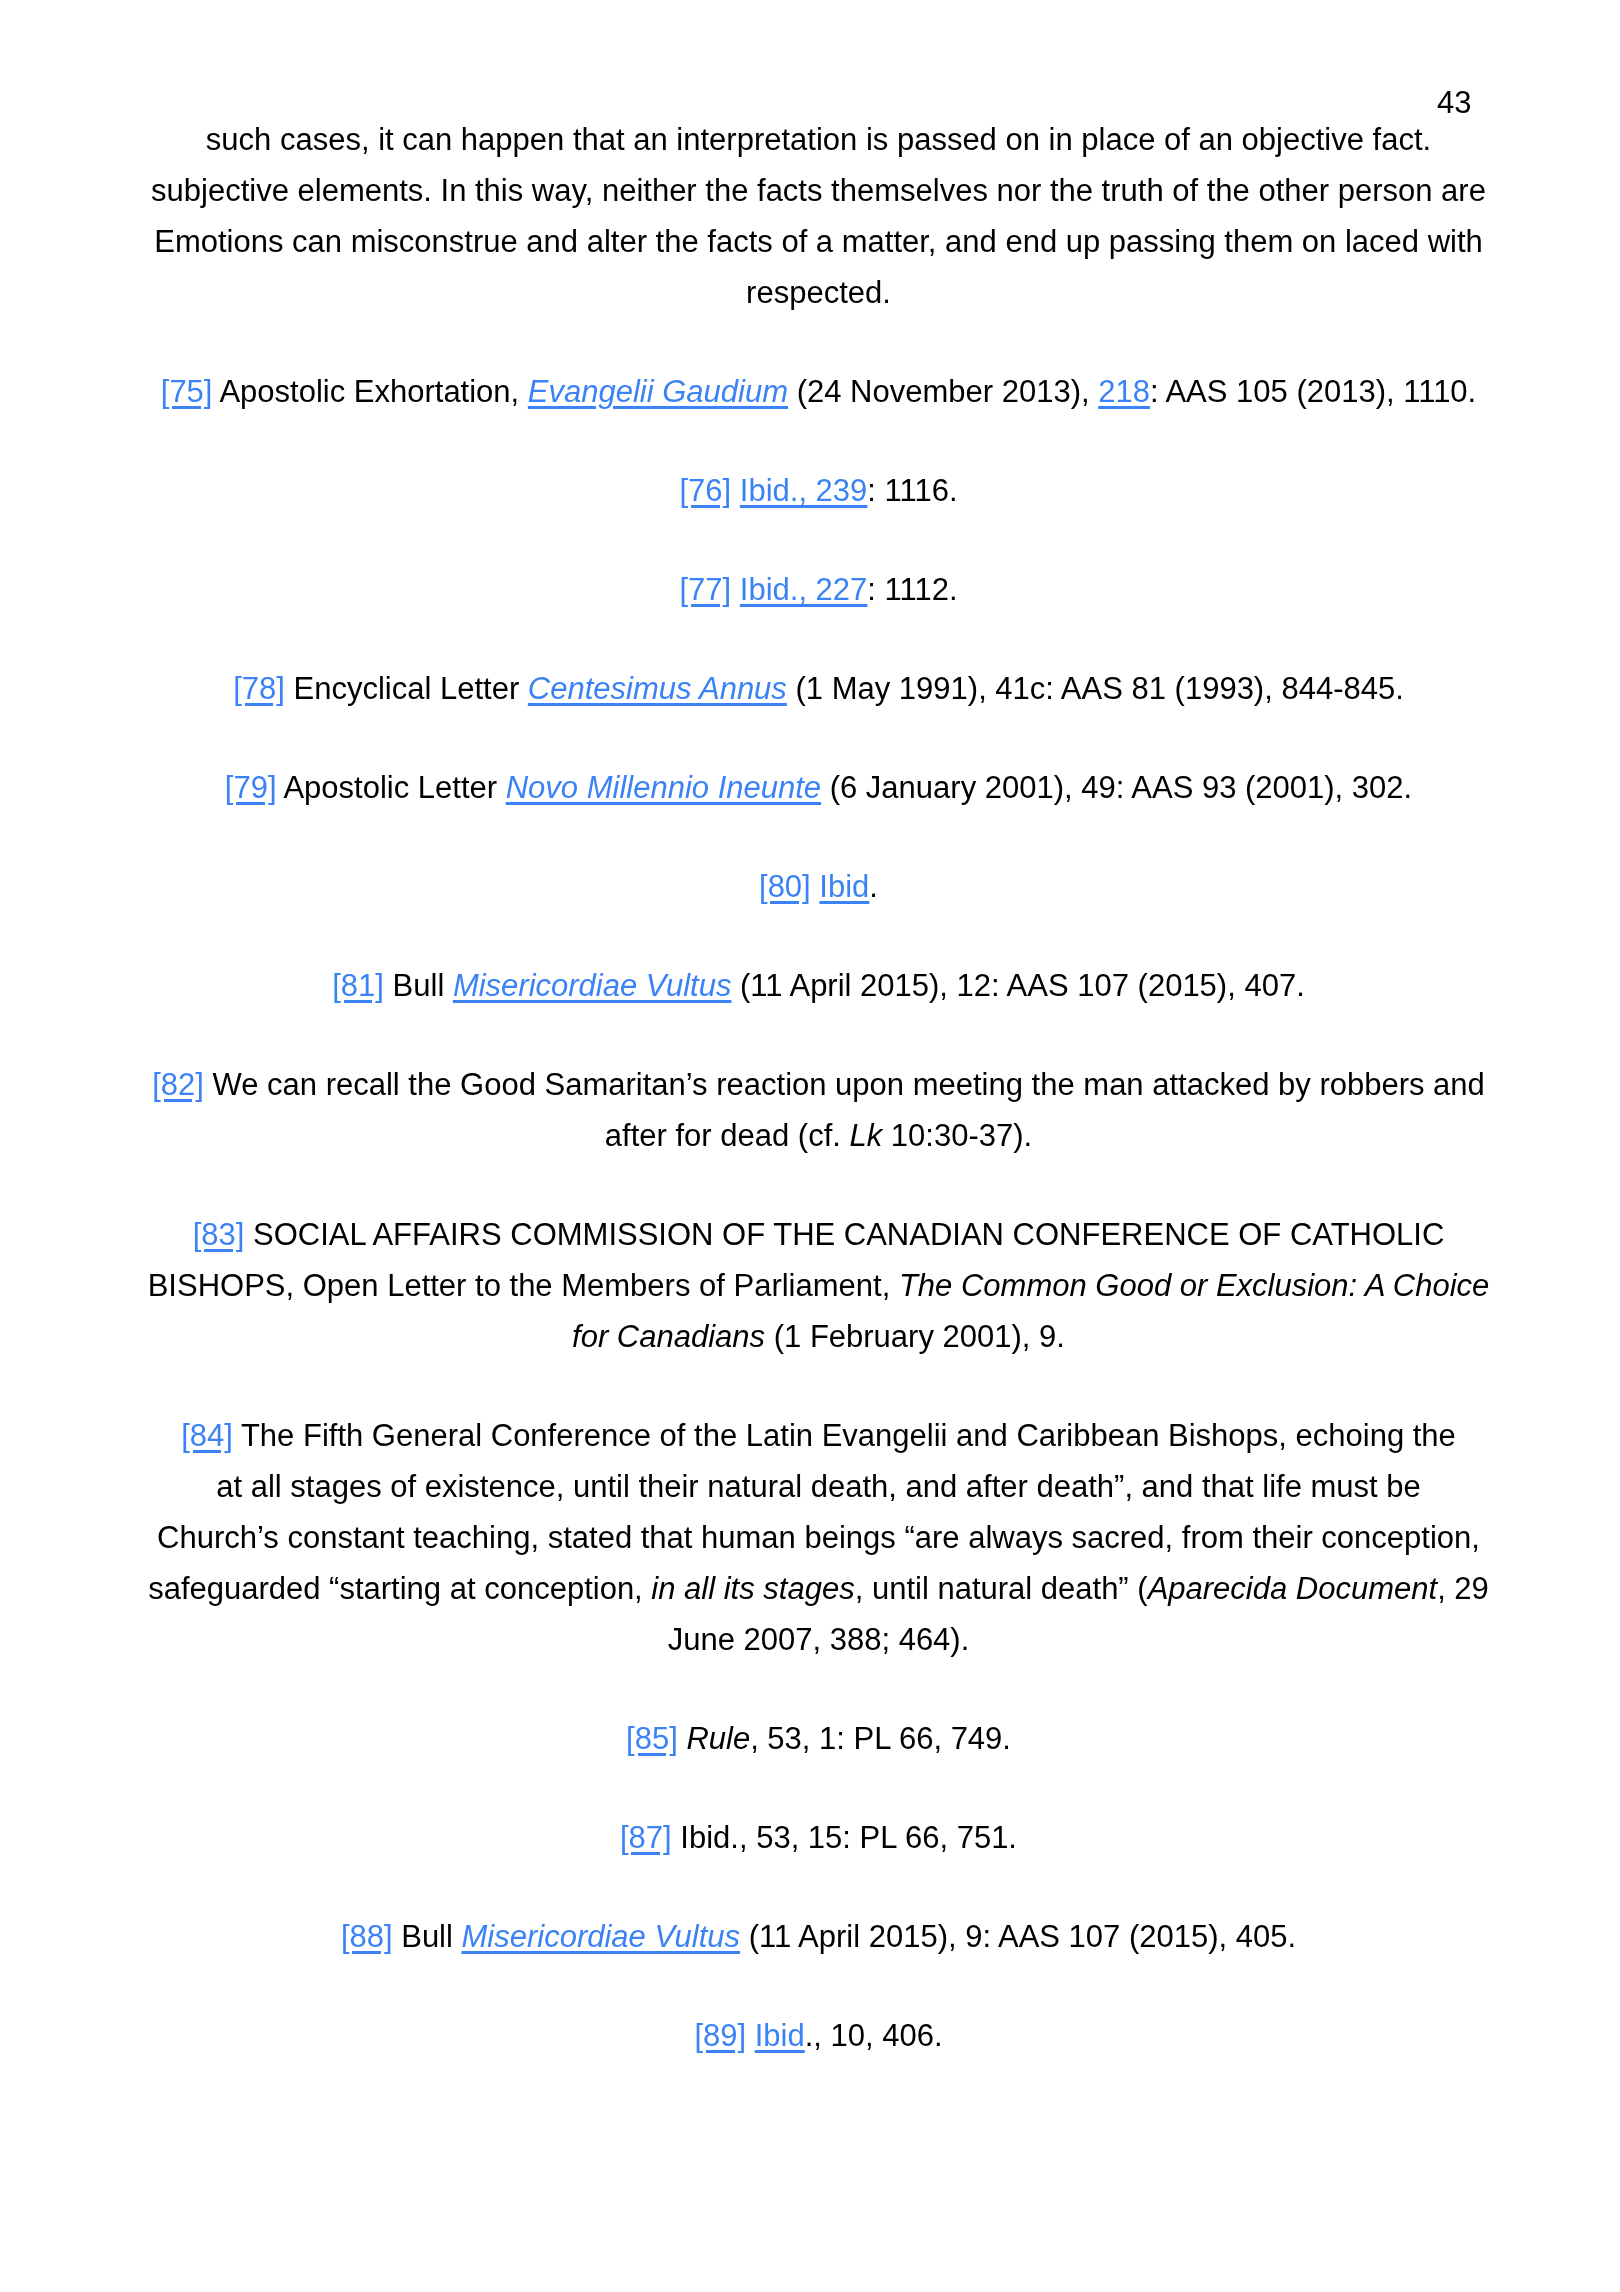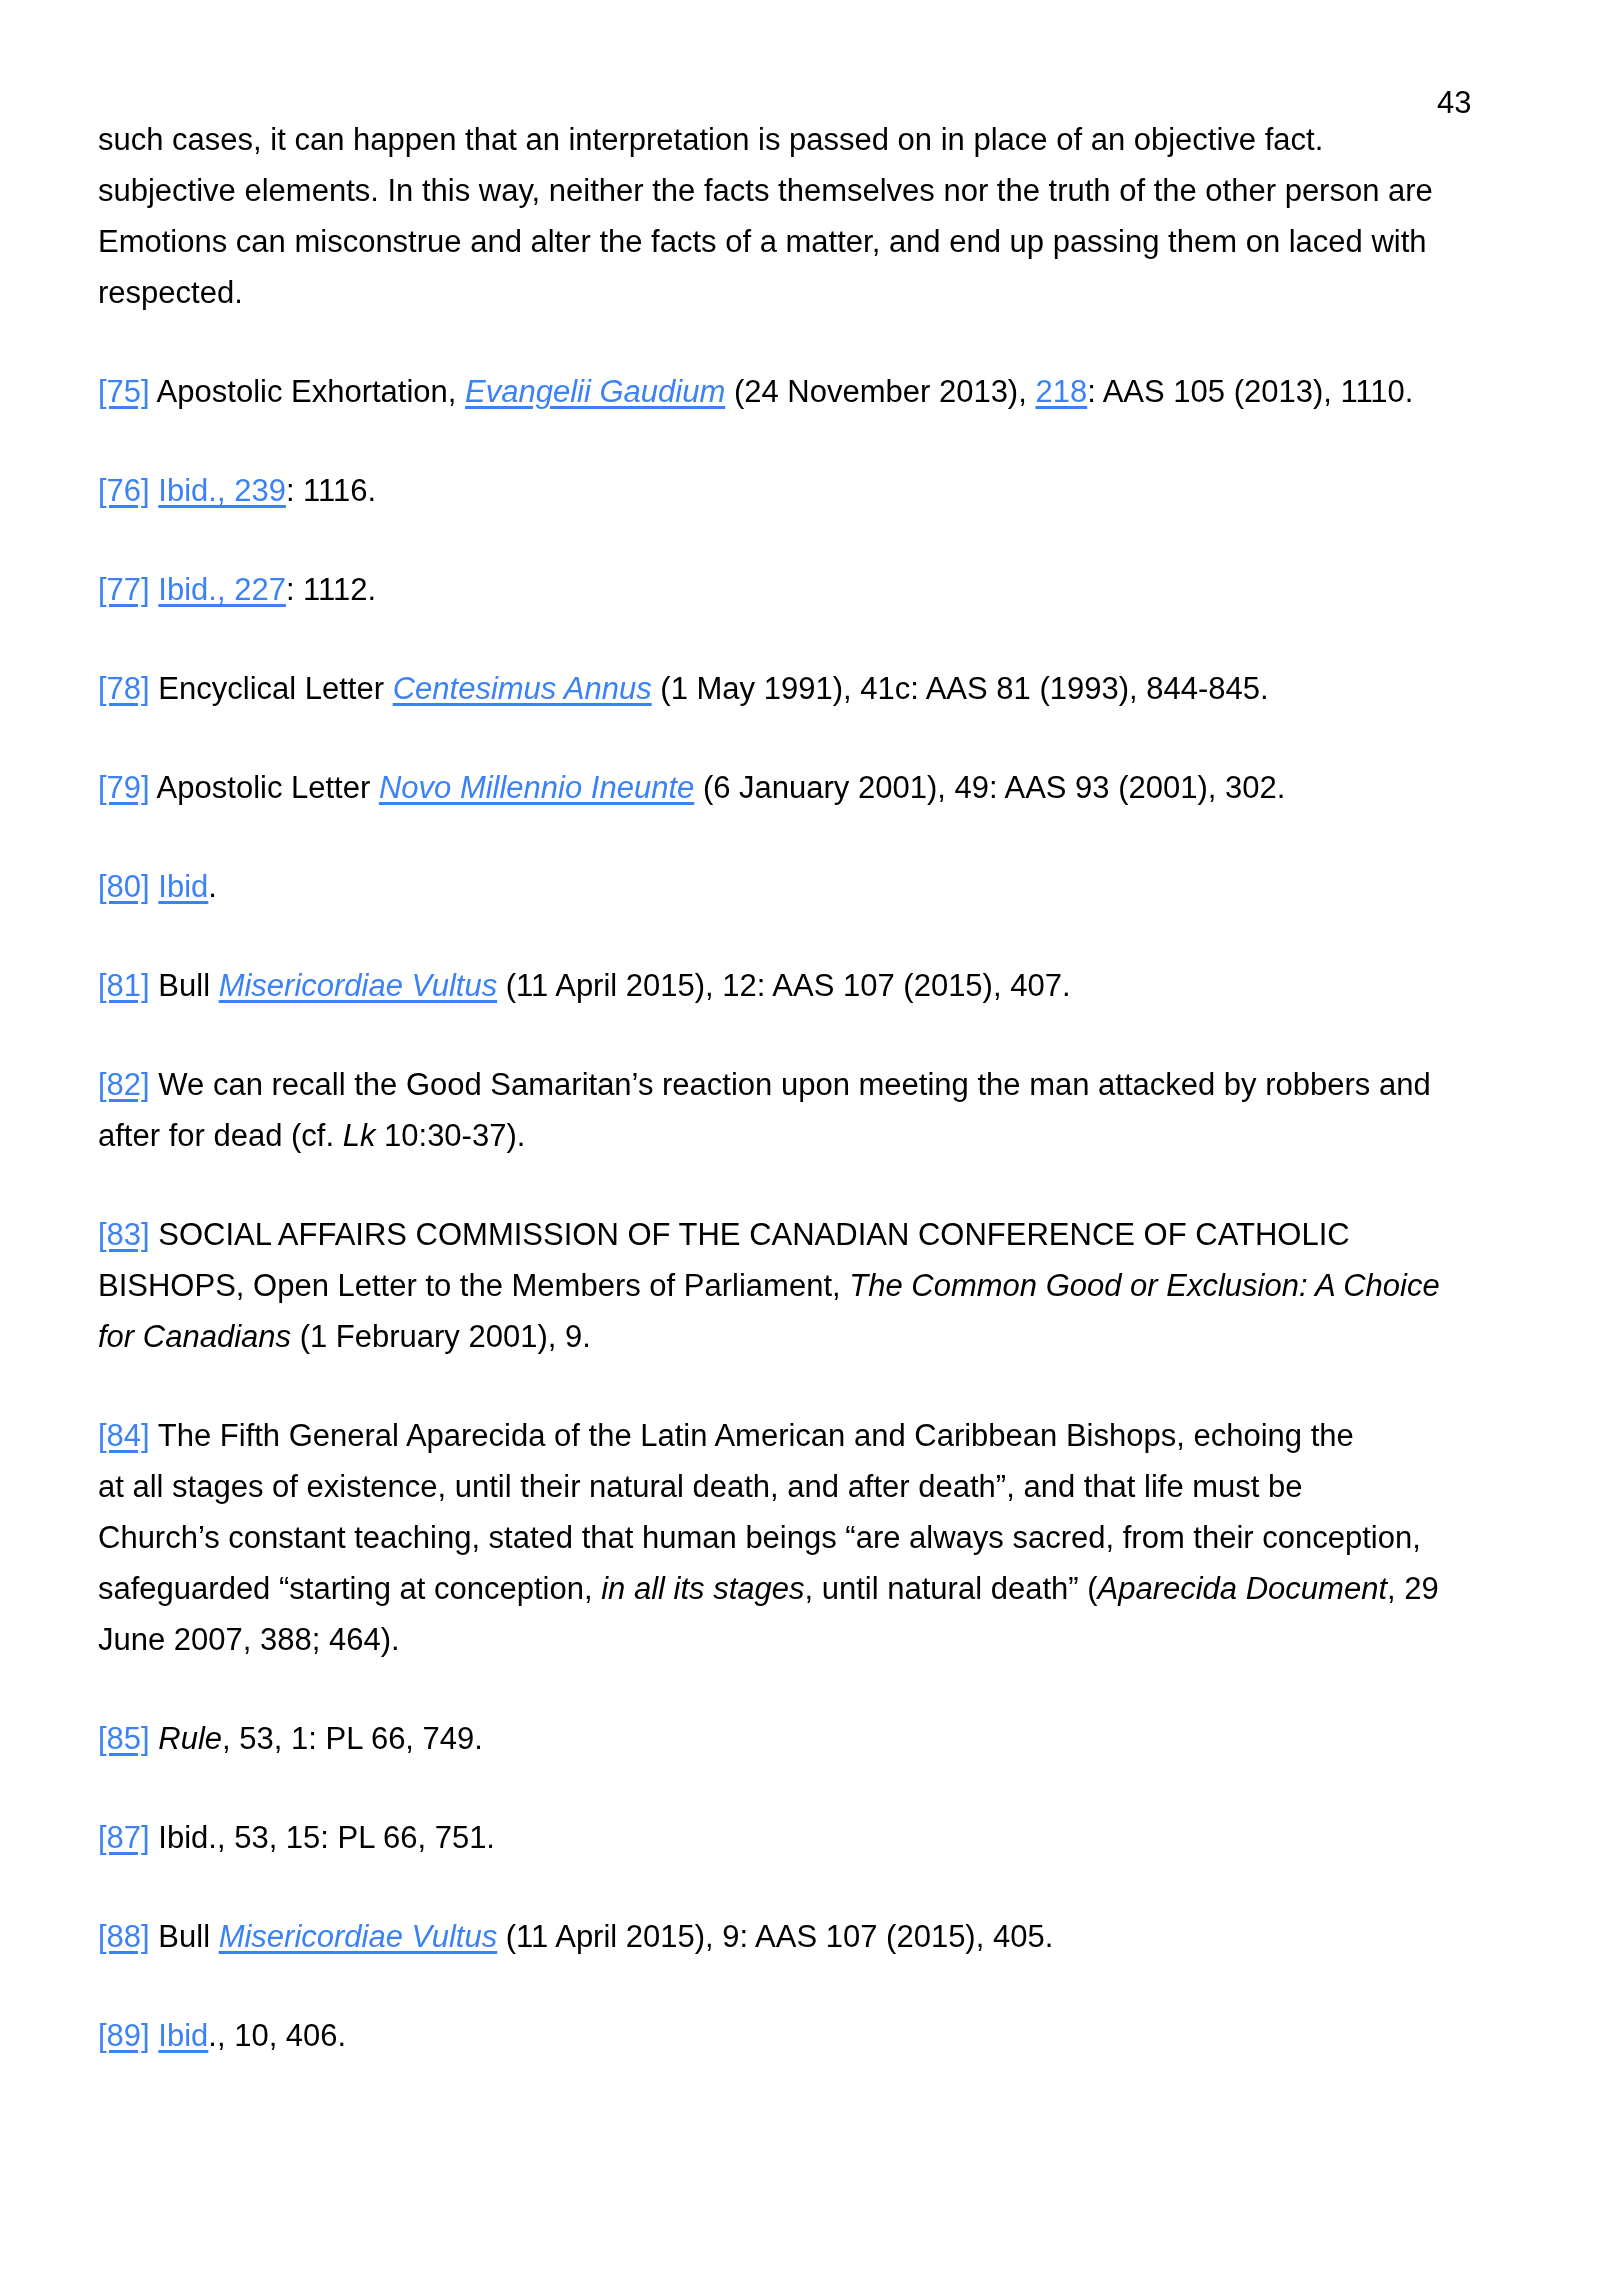--- a/index.html
+++ b/index.html
@@ -5,21 +5,21 @@
   html, body { margin: 0; padding: 0; background: #ffffff; }
   body {
     width: 1620px; height: 2293px; position: relative; overflow: hidden;
     font-family: "Liberation Sans", sans-serif; color: #000000;
   }
   .page-number {
     position: absolute; left: 1437px; top: 68px;
     font-size: 31px; line-height: 37px; margin-top: 16px;
   }
   .content {
-    position: absolute; left: 98px; top: 114px; width: 1441px;
+    position: absolute; left: 98px; top: 114px; width: 1441px; text-align: center;
   }
   .para { margin: 0 0 48px 0; font-size: 31px; line-height: 51px; white-space: nowrap; }
   .line { display: block; }
   .link { color: #3b82f6; text-decoration: underline; text-underline-offset: 3.9px; cursor: pointer; }
   .it { font-style: italic; margin-top: 31px; }
 </style>
 </head>
 <body>
 
 <div class="page-number">43</div>
@@ -54,21 +54,21 @@
     <p class="para">
       <span class="line"><a class="link">[82]</a><span> We can recall the Good Samaritan’s reaction upon meeting the man attacked by robbers and</span></span>
       <span class="line"><span>after for dead (cf. </span><span class="it">Lk</span><span> 10:30-37).</span></span>
     </p>
     <p class="para">
       <span class="line"><a class="link">[83]</a><span> SOCIAL AFFAIRS COMMISSION OF THE CANADIAN CONFERENCE OF CATHOLIC</span></span>
       <span class="line"><span>BISHOPS, Open Letter to the Members of Parliament, </span><span class="it">The Common Good or Exclusion: A Choice</span></span>
       <span class="line"><span class="it">for Canadians</span><span> (1 February 2001), 9.</span></span>
     </p>
     <p class="para">
-      <span class="line"><a class="link">[84]</a><span> The Fifth General Aparecida of the Latin American and Caribbean Bishops, echoing the</span></span>
+      <span class="line"><a class="link">[84]</a><span> The Fifth General Conference of the Latin Evangelii and Caribbean Bishops, echoing the</span></span>
       <span class="line"><span>at all stages of existence, until their natural death, and after death”, and that life must be</span></span>
       <span class="line"><span>Church’s constant teaching, stated that human beings “are always sacred, from their conception,</span></span>
       <span class="line"><span>safeguarded “starting at conception, </span><span class="it">in all its stages</span><span>, until natural death” (</span><span class="it">Aparecida Document</span><span>, 29</span></span>
       <span class="line"><span>June 2007, 388; 464).</span></span>
     </p>
     <p class="para">
       <span class="line"><a class="link">[85]</a><span> </span><span class="it">Rule</span><span>, 53, 1: PL 66, 749.</span></span>
     </p>
     <p class="para">
       <span class="line"><a class="link">[87]</a><span> Ibid., 53, 15: PL 66, 751.</span></span>

